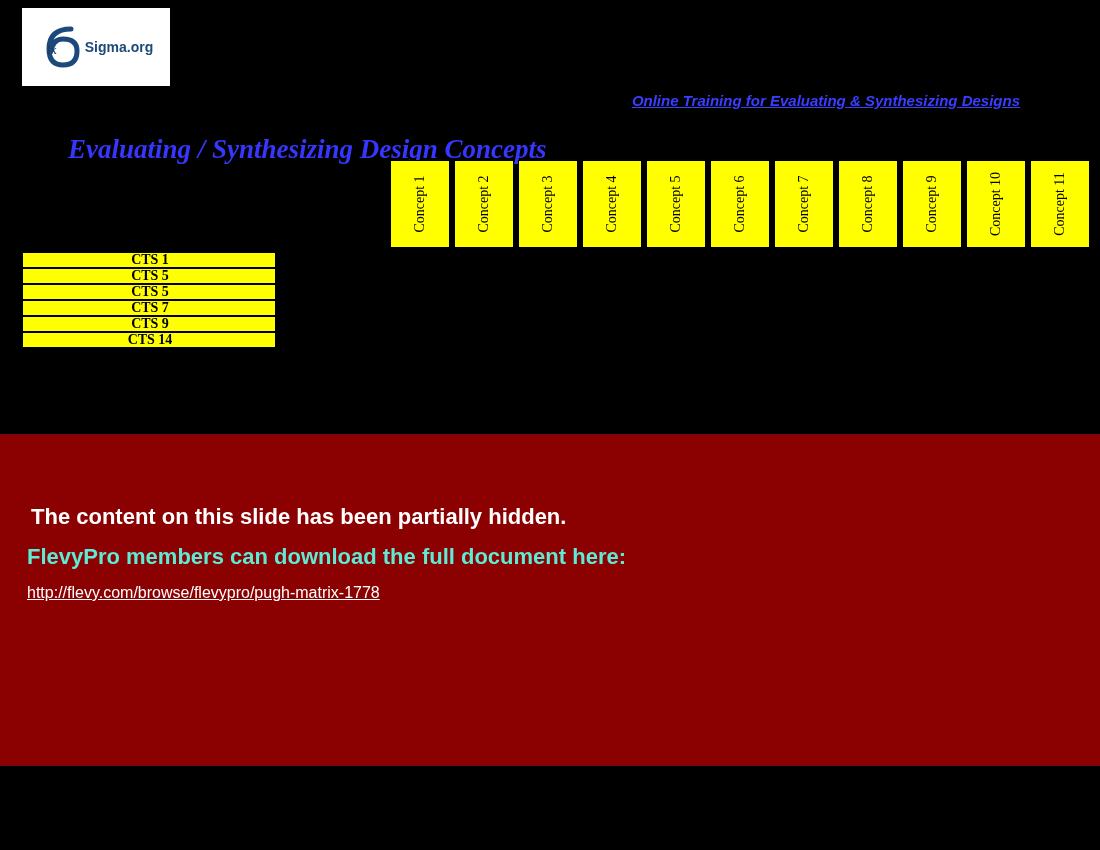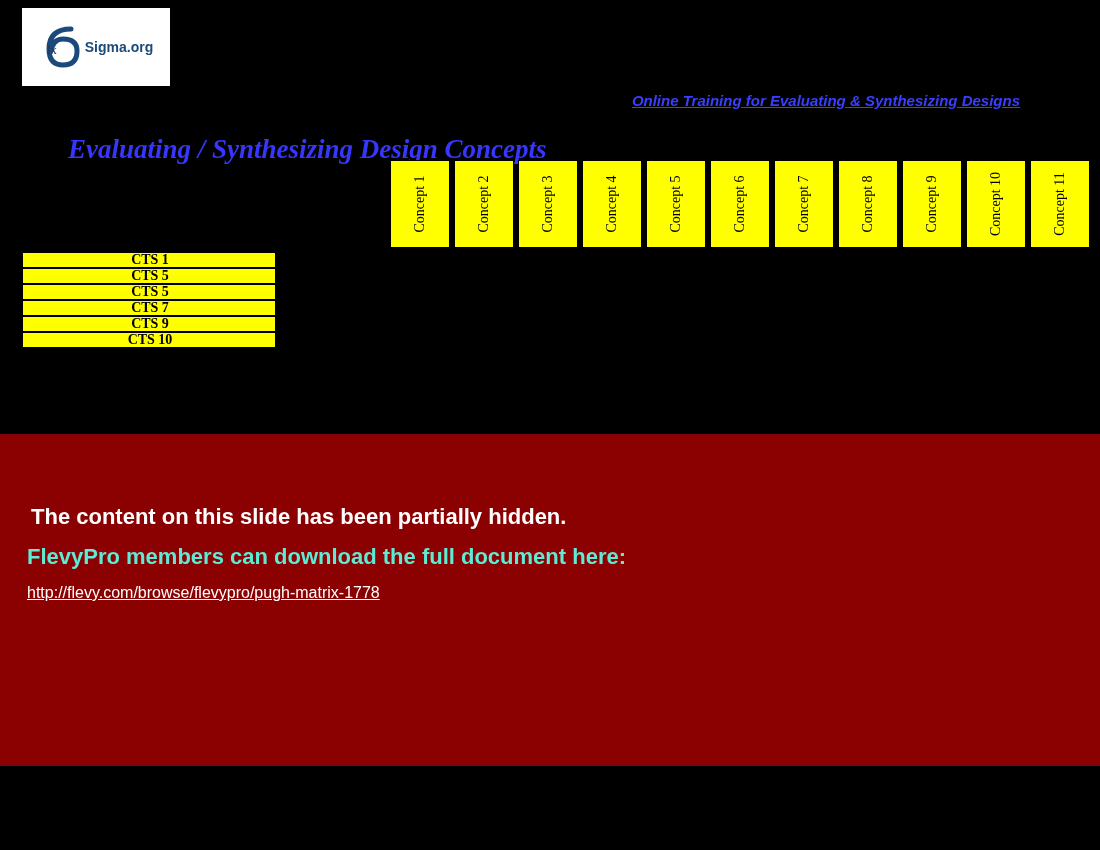--- a/index.html
+++ b/index.html
@@ -76,19 +76,19 @@
       <span>Concept 11</span>
     </div>
 </div>
 
 <div class="cts-col">
   <div class="cts-cell">CTS 1</div>
   <div class="cts-cell">CTS 5</div>
   <div class="cts-cell">CTS 5</div>
   <div class="cts-cell">CTS 7</div>
   <div class="cts-cell">CTS 9</div>
-  <div class="cts-cell">CTS 10</div>
+  <div class="cts-cell">CTS 14</div>
 </div>
 
 <div class="overlay"></div>
 <div class="overlay-text1">The content on this slide has been partially hidden.</div>
 <div class="overlay-text2">FlevyPro members can download the full document here:</div>
 <a class="overlay-link">http://flevy.com/browse/flevypro/pugh-matrix-1778</a>
 
 </body></html>

